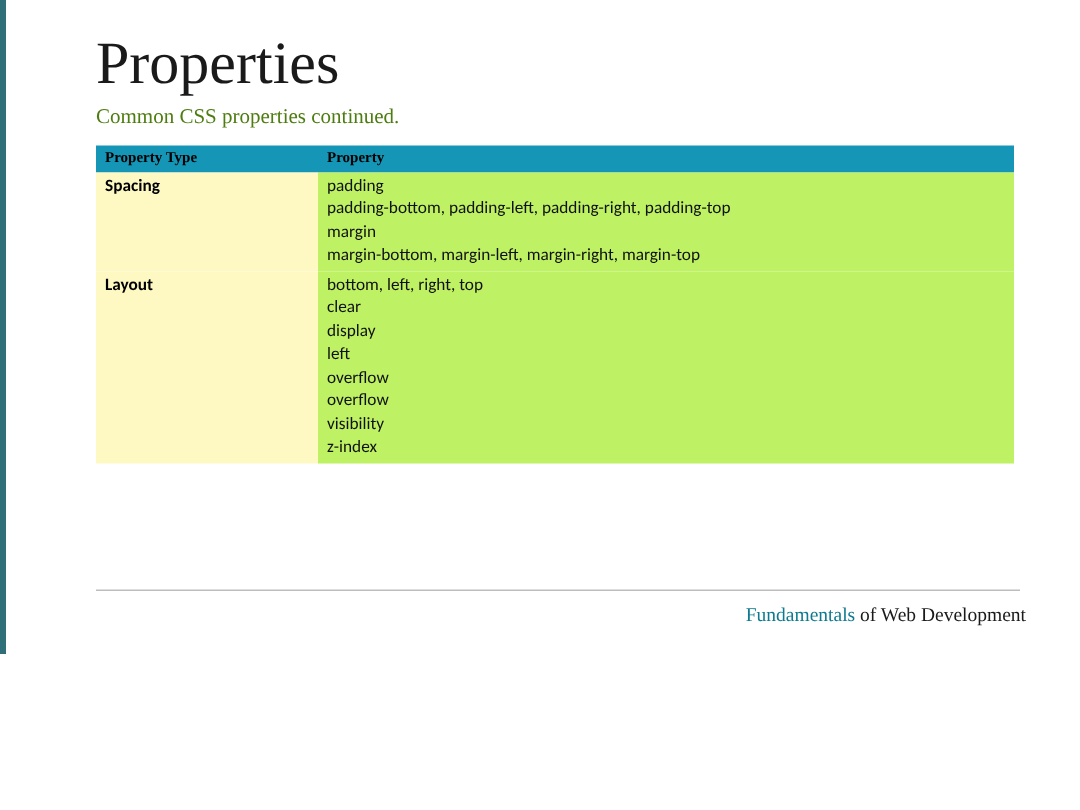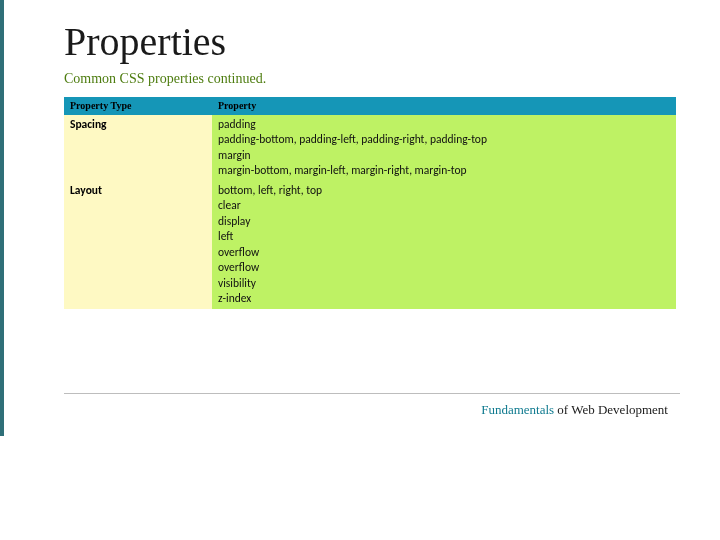--- a/index.html
+++ b/index.html
@@ -55,21 +55,21 @@
   }
   .prop-line { display: block; }
   .footer-rule {
     position: absolute;
     left: 60px; right: 40px;
     bottom: 42px;
     border-top: 1px solid #bdbdbd;
   }
   .footer-text {
     position: absolute;
-    right: 52px;
+    right: 36px;
     bottom: 18px;
     font-family: "Times New Roman", Georgia, serif;
     font-size: 13px;
     color: #1a1a1a;
   }
   .footer-text .brand { color: #0f7a8f; }
 </style>
 </head>
 <body>
 

